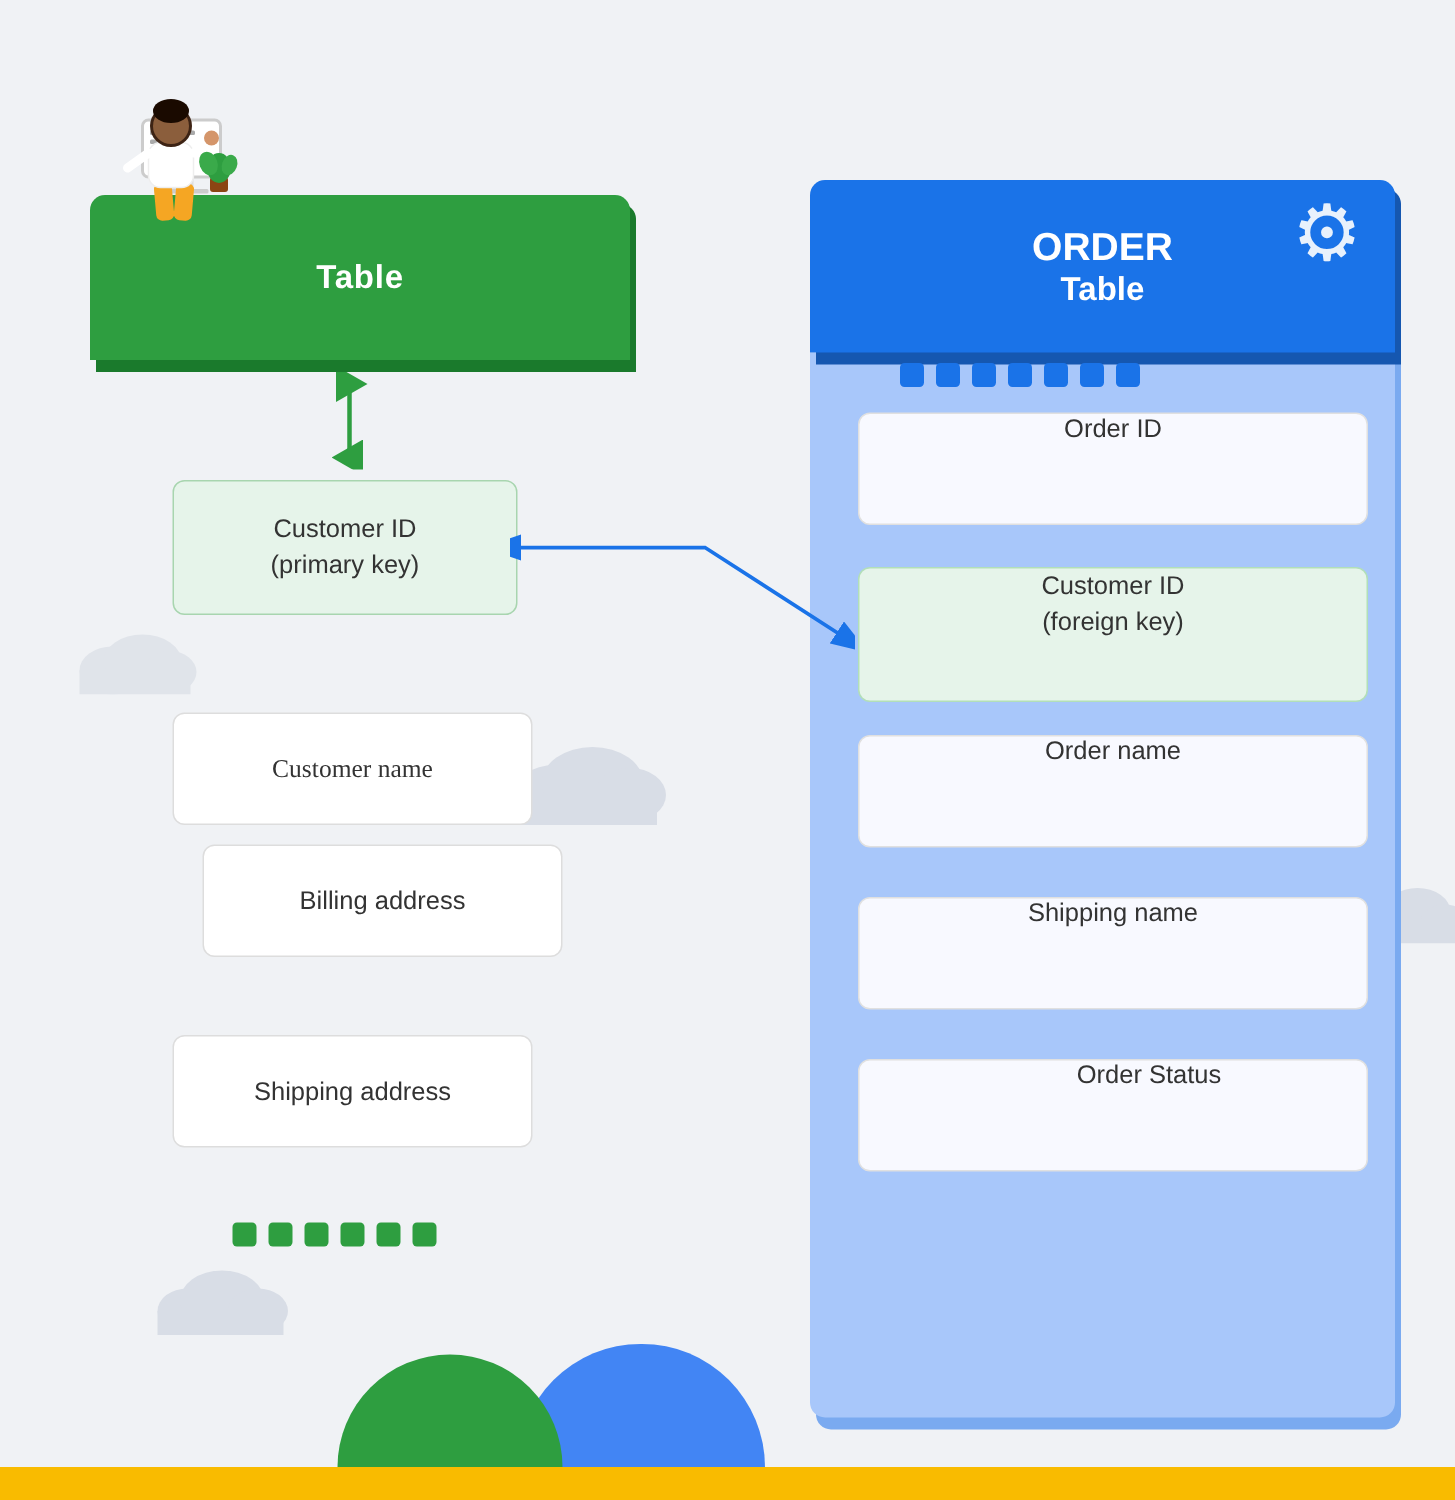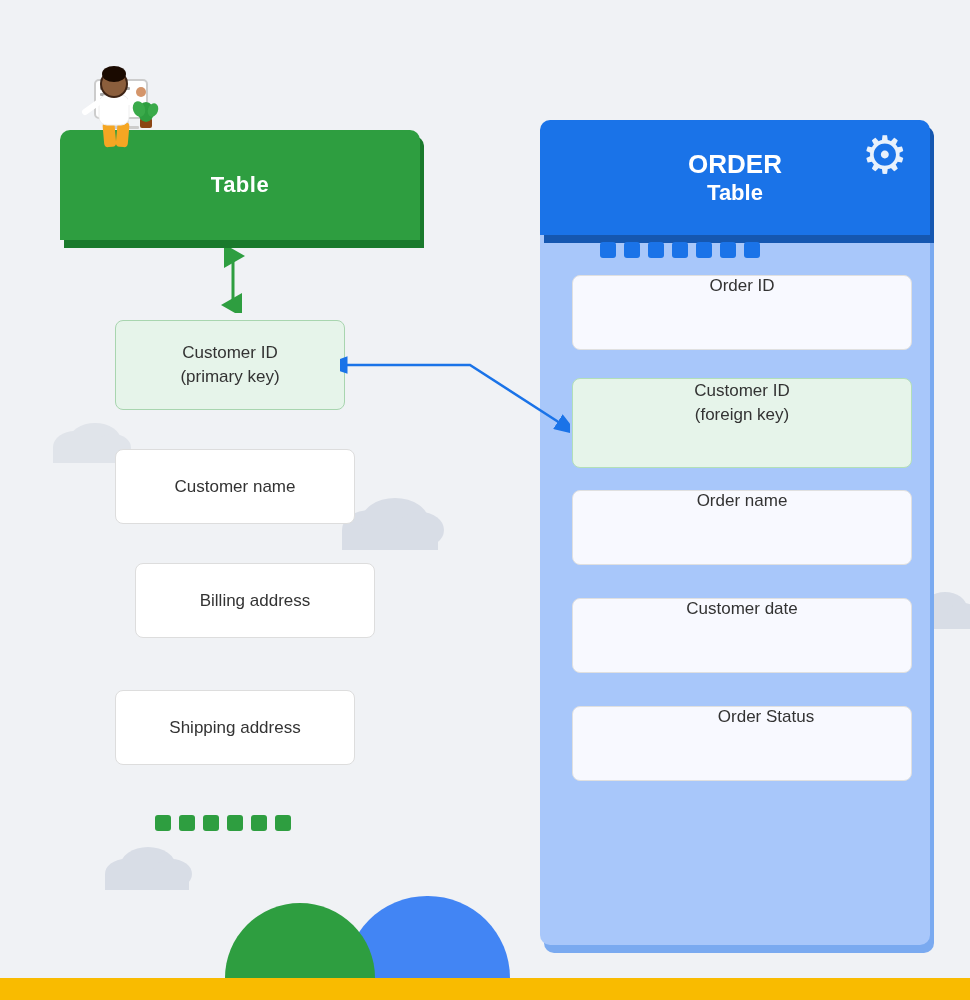--- a/index.html
+++ b/index.html
@@ -294,32 +294,32 @@
 
 <div class="order-field highlighted" style="top:378px;height:90px;">
   <span style="text-align:center;line-height:1.4;">Customer ID<br>(foreign key)</span>
 </div>
 
 <div class="order-field" style="top:490px;">
   <span>Order name</span>
 </div>
 
 <div class="order-field" style="top:598px;">
-  <span>Customer date</span>
+  <span>Shipping name</span>
 </div>
 
 <div class="order-field" style="top:706px;padding-left:48px;">
   <span>Order Status</span>
 </div>
 
 <div class="customer-field highlighted" style="top:320px;height:90px;width:230px;">
   <span style="text-align:center;line-height:1.4;">Customer ID<br>(primary key)</span>
 </div>
 
-<div class="customer-field" style="top:449px;">
+<div class="customer-field" style="top:475px;font-family:Liberation Serif, serif;">
   <span>Customer name</span>
 </div>
 
 <div class="customer-field" style="top:563px;margin-left:20px;">
   <span>Billing address</span>
 </div>
 
 <div class="customer-field" style="top:690px;">
   <span>Shipping address</span>
 </div>

